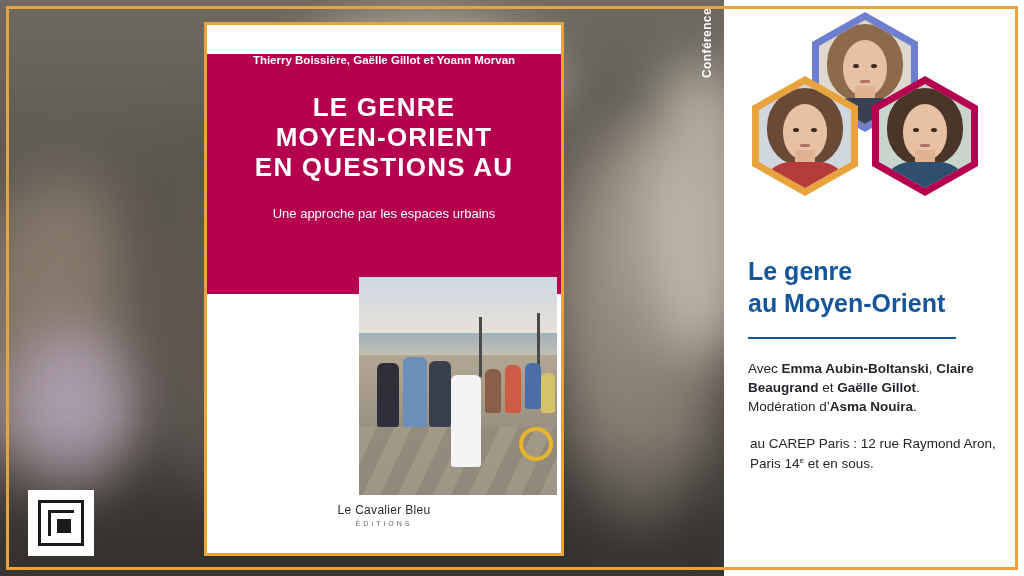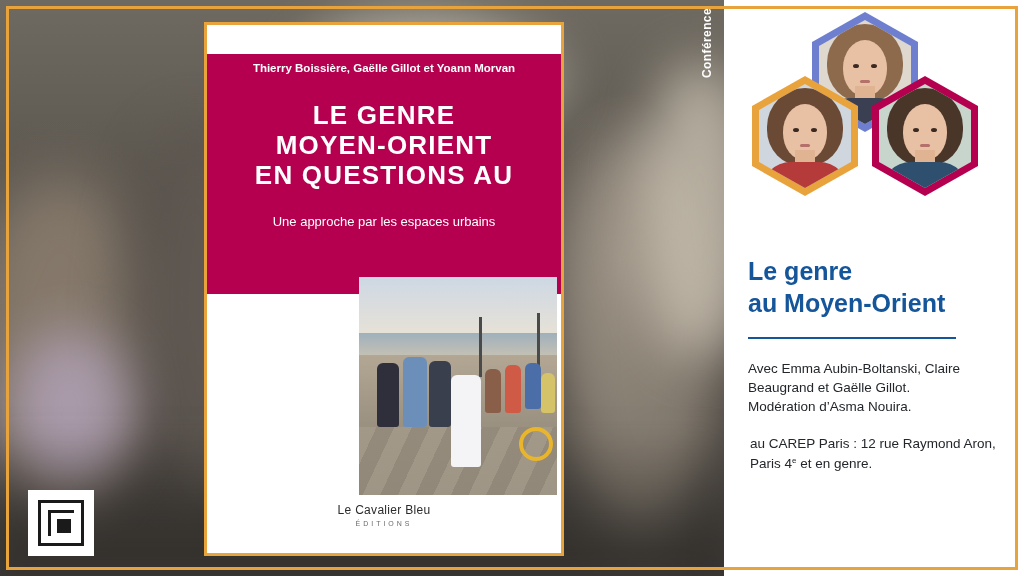--- a/index.html
+++ b/index.html
@@ -73,21 +73,21 @@
     background: #b4004e;
     color: #fff;
     text-align: center;
   }
   .book-dir {
     margin-top: 30px;
     font-size: 10.5px;
     letter-spacing: .2px;
   }
   .book-authors {
-    margin-top: 8px;
+    margin-top: 0;
     font-size: 11.5px;
     font-weight: bold;
   }
   .book-title {
     margin-top: 26px;
     font-size: 26px;
     font-weight: bold;
     letter-spacing: 1.2px;
     line-height: 1.16;
   }
@@ -202,21 +202,21 @@
 
   
   .rp-content { position: absolute; left: 748px; top: 255px; width: 250px; }
   .rp-title {
     color: #15559a; font-size: 25px; font-weight: bold; line-height: 1.28;
   }
   .rule {
     margin-top: 18px; width: 208px; height: 2px; background: #15559a;
   }
   .rp-body { margin-top: 20px; color: #23272b; font-size: 13.5px; line-height: 1.42; }
-  .rp-body b { font-weight: normal; }
+  .rp-body b { font-weight: bold; }
   .rp-block2 { margin-top: 18px; }
   .rp-indent { padding-left: 2px; }
   sup { font-size: 8px; vertical-align: super; }
 </style>
 </head>
 <body>
 
 <div class="poster">
 
   <div class="bg-photo">
@@ -328,19 +328,19 @@
     <div class="rp-body">
       <span>Avec </span><b>Emma Aubin-Boltanski</b><span>, </span><b>Claire Beaugrand</b><span> et </span><b>Gaëlle Gillot</b><span>.</span>
       <div>
         <span>Modération d’</span><b>Asma Nouira</b><span>.</span>
       </div>
     </div>
 
     <div class="rp-body rp-block2">
       <div class="rp-indent">au CAREP Paris : 12 rue Raymond Aron,</div>
       <div class="rp-indent">
-        <span>Paris 4</span><sup>e</sup><span> et en genre.</span>
+        <span>Paris 14</span><sup>e</sup><span> et en sous.</span>
       </div>
     </div>
   </div>
 
   <div class="gold-frame"></div>
 </div>
 
 </body></html>

